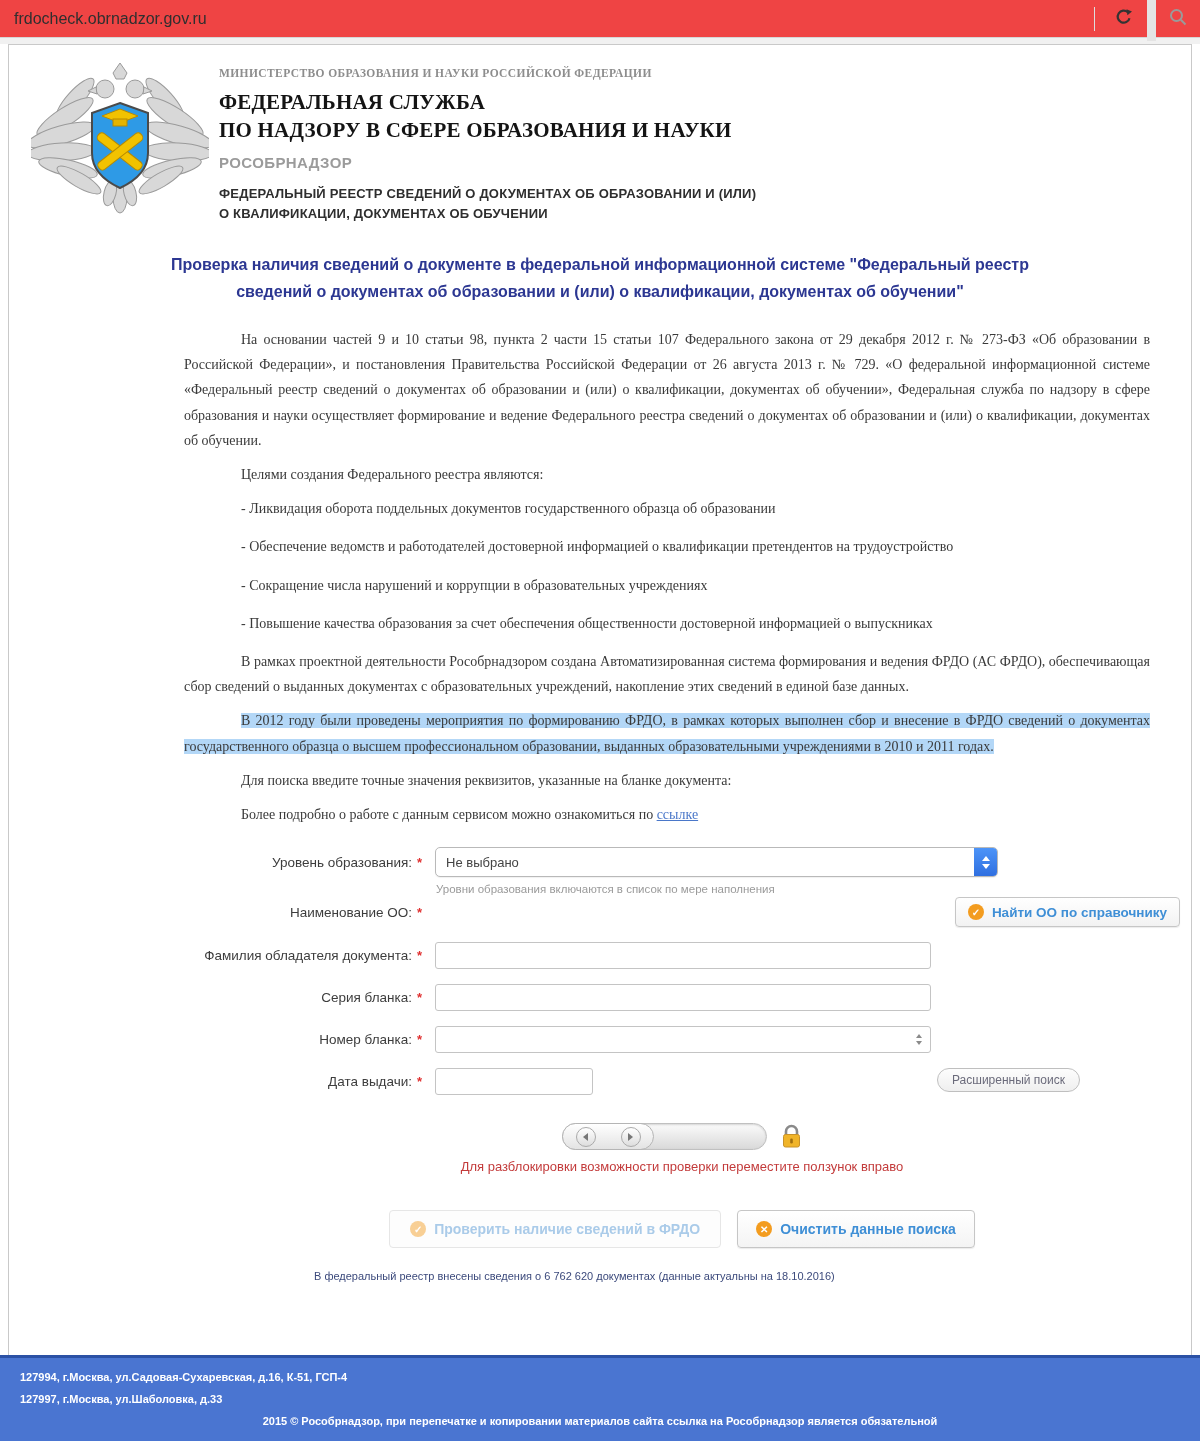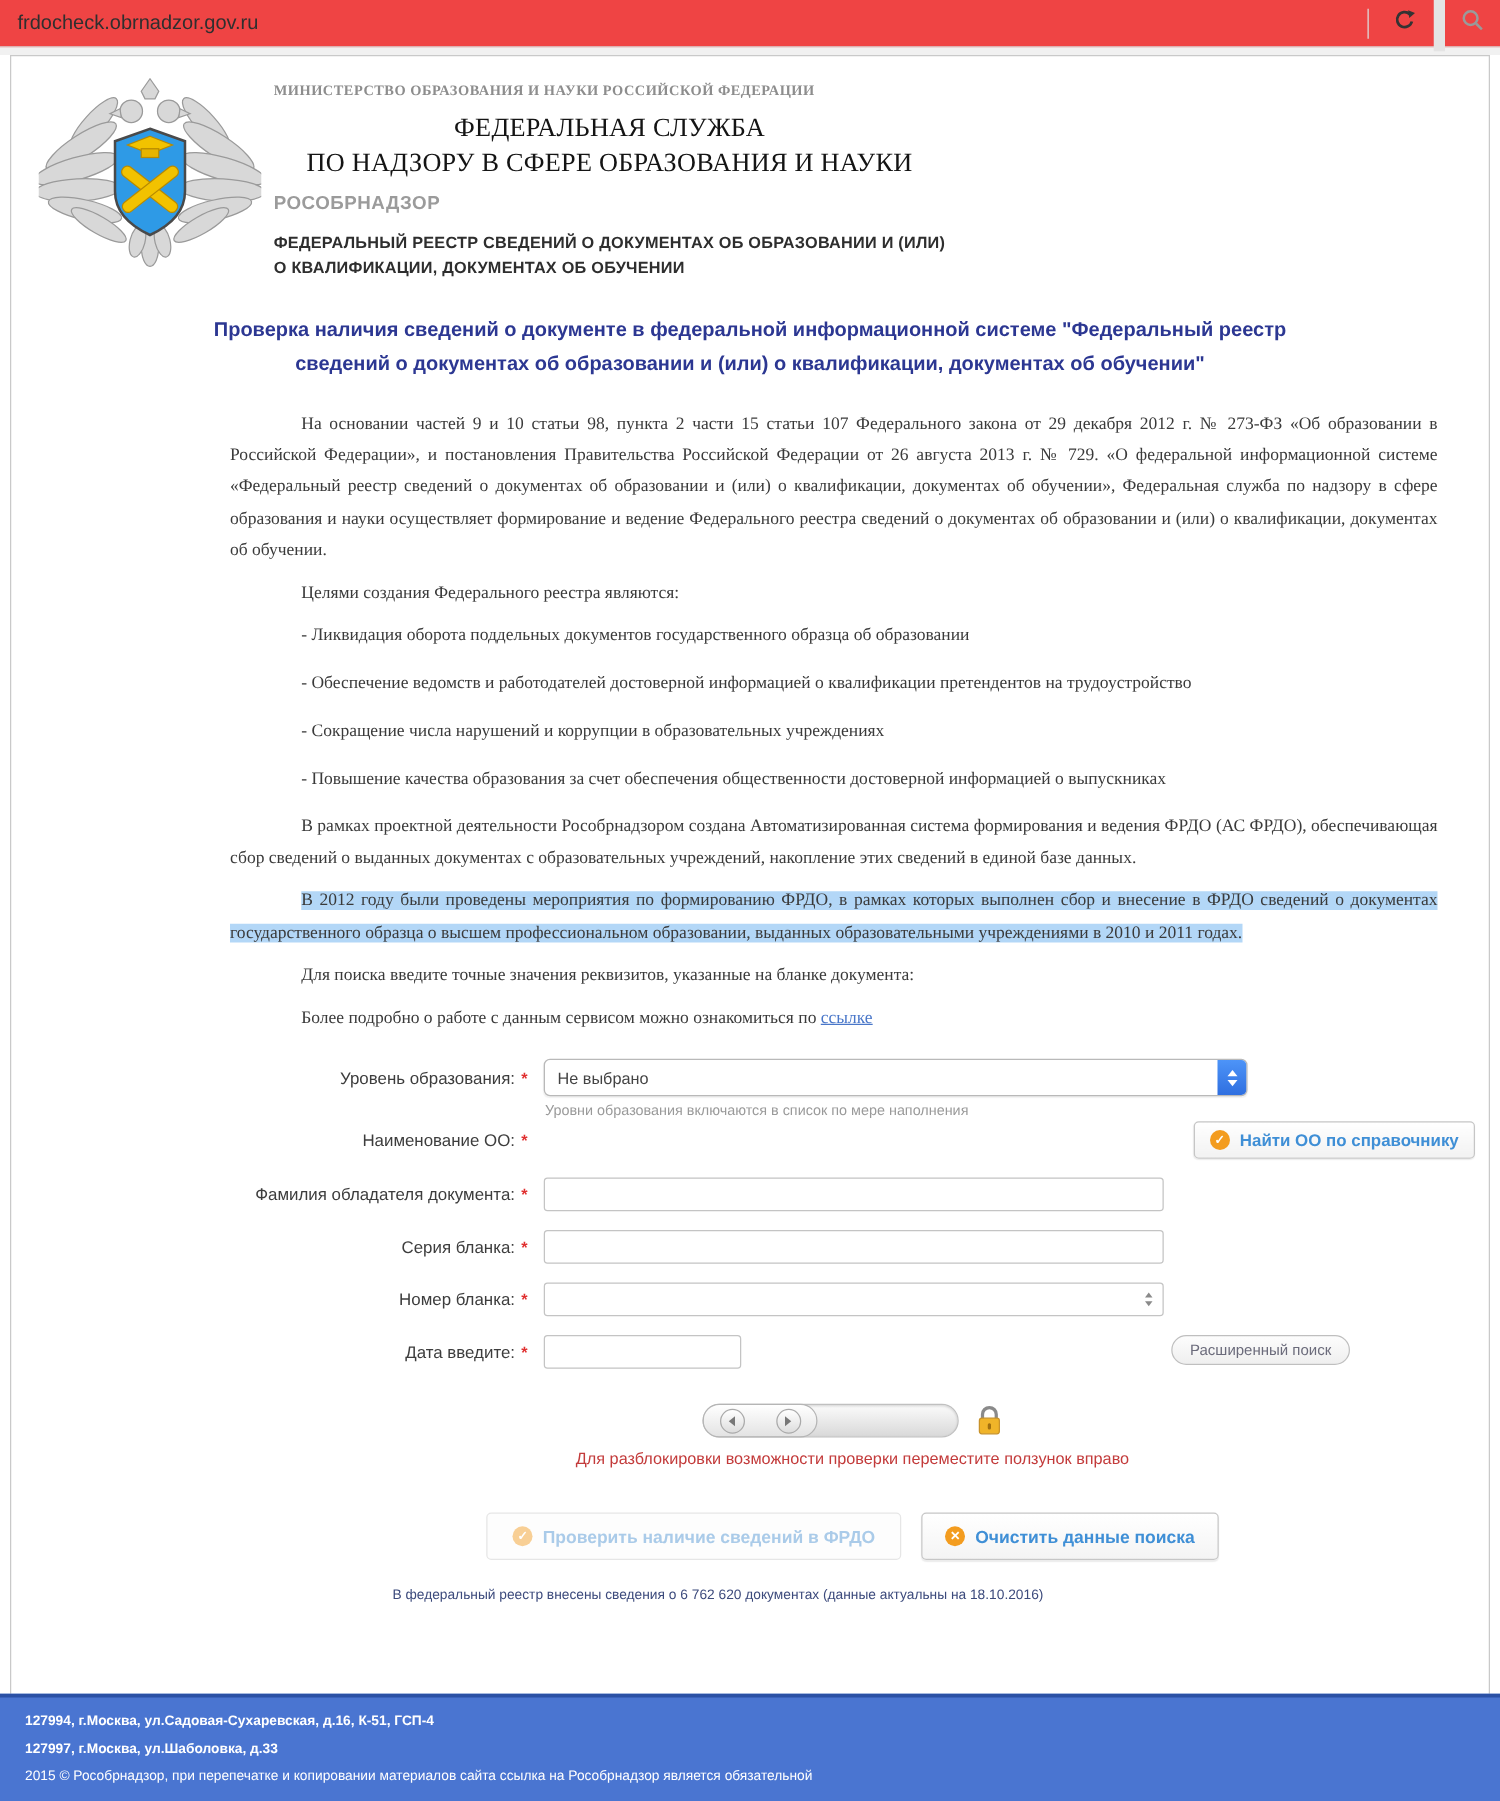--- a/index.html
+++ b/index.html
@@ -16,21 +16,21 @@
   .chrome-strip { height:6px; background:#f1f1f1; }
 
   
   .content-frame { margin:0 8px; border:1px solid #c9c9c9; border-bottom:none; background:#fff; min-height:1311px; padding-top:14px; }
 
   
   .site-header { display:flex; padding-left:22px; }
   .logo-box { width:178px; height:158px; flex:none; }
   .header-text { margin-left:10px; padding-top:8px; }
   .ministry-line { font-family:"Liberation Serif", serif; font-weight:bold; font-size:11.5px; color:#8d8d8d; letter-spacing:.4px; }
-  .service-name { font-family:"Liberation Serif", serif; font-weight:normal; font-size:21px; color:#141414; line-height:1.35; margin-top:9px; letter-spacing:.2px;text-align:center; }
+  .service-name { font-family:"Liberation Serif", serif; font-weight:bold; font-size:21px; color:#141414; line-height:1.35; margin-top:9px; letter-spacing:.2px; }
   .short-name { font-weight:bold; font-size:15px; color:#9b9b9b; margin-top:9px; letter-spacing:.4px; }
   .registry-name { font-weight:bold; font-size:13px; color:#2e2e2e; line-height:1.6; margin-top:13px; letter-spacing:.2px; }
 
   
   .page-title { margin:27px auto 0; width:880px; text-align:center; font-weight:bold; font-size:16px; color:#2c3792; line-height:1.65; }
 
   
   .body-wrap { margin:22px 10px 0 175px; width:966px; font-size:14px; color:#3a3a3a; }
   .para { text-align:justify; text-indent:57px; line-height:1.8; margin-bottom:9px;font-family:Liberation Serif, serif; }
   .para.dash { text-indent:0; margin-left:57px; text-align:left; margin-bottom:13px; }
@@ -76,21 +76,21 @@
 
   
   .actions { margin-top:36px; display:flex; justify-content:center; gap:16px; }
   .check-btn { height:38px; border:1px solid #e6e6e6; border-radius:4px; background:#fdfdfd; display:flex; align-items:center; padding:0 20px; font-size:14px; font-weight:bold; color:#aacbe9; cursor:default; }
   .clear-btn { height:38px; border:1px solid #c6c6c6; border-radius:4px; background:linear-gradient(#ffffff,#f4f4f4); display:flex; align-items:center; padding:0 18px; font-size:14px; font-weight:bold; color:#3f8fd6; cursor:pointer; box-shadow:0 1px 1px rgba(0,0,0,.08); }
   .registry-info { margin:22px 0 0 130px; font-size:11px; color:#3c4a7c; }
 
   
   .site-footer { height:86px; background:#4a75d1; border-top:3px solid #2b51a5; padding:13px 20px 0; }
   .addr { color:#fff; font-weight:bold; font-size:11px; margin-bottom:10px; }
-  .copyright { color:#fff; font-weight:normal; font-size:11px; margin-top:5px; }
+  .copyright { color:#fff; font-weight:bold; font-size:11px; text-align:center; margin-top:5px; }
 </style>
 </head>
 <body>
 
 <div class="browser-bar">
   <div class="url-text">frdocheck.obrnadzor.gov.ru</div>
   <div class="bar-divider"></div>
   <div class="reload-btn">
     <span>
       <svg width="20" height="20" viewBox="0 0 20 20">
@@ -226,21 +226,21 @@
       <div class="field num-wrap">
         <input class="text-input" type="text" style="">
         <span class="spinner">
             <span class="spin-up"></span>
             <span class="spin-down"></span>
           </span>
       </div>
     </div>
 
     <div class="form-row">
-      <div class="label-cell">Дата введите:</div>
+      <div class="label-cell">Дата выдачи:</div>
       <span class="req">*</span>
       <input class="field text-input date" type="text" style="">
       <button class="adv-btn">Расширенный поиск</button>
     </div>
 
     <div class="slider-zone">
       <div class="slider-track">
         <div class="slider-handle">
           <span class="knob">
               <span class="k-left"></span>

